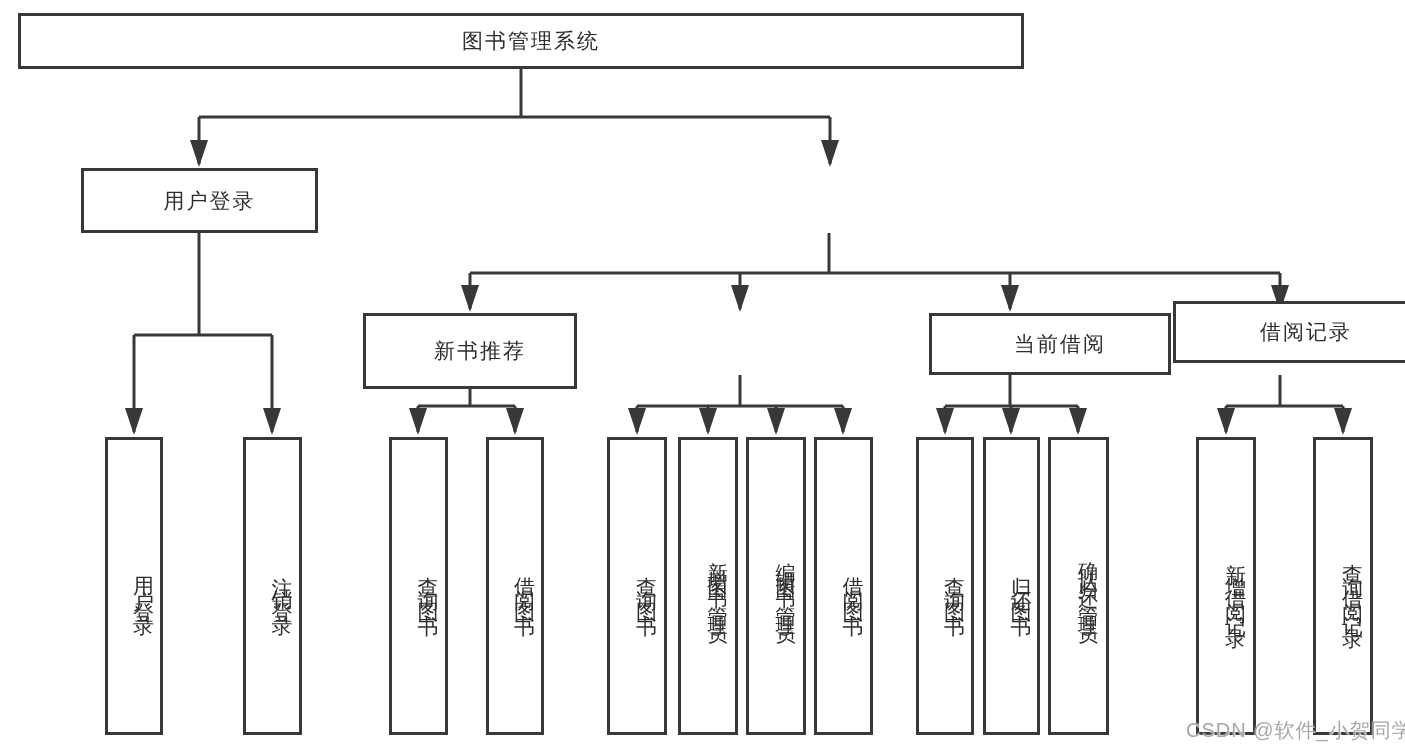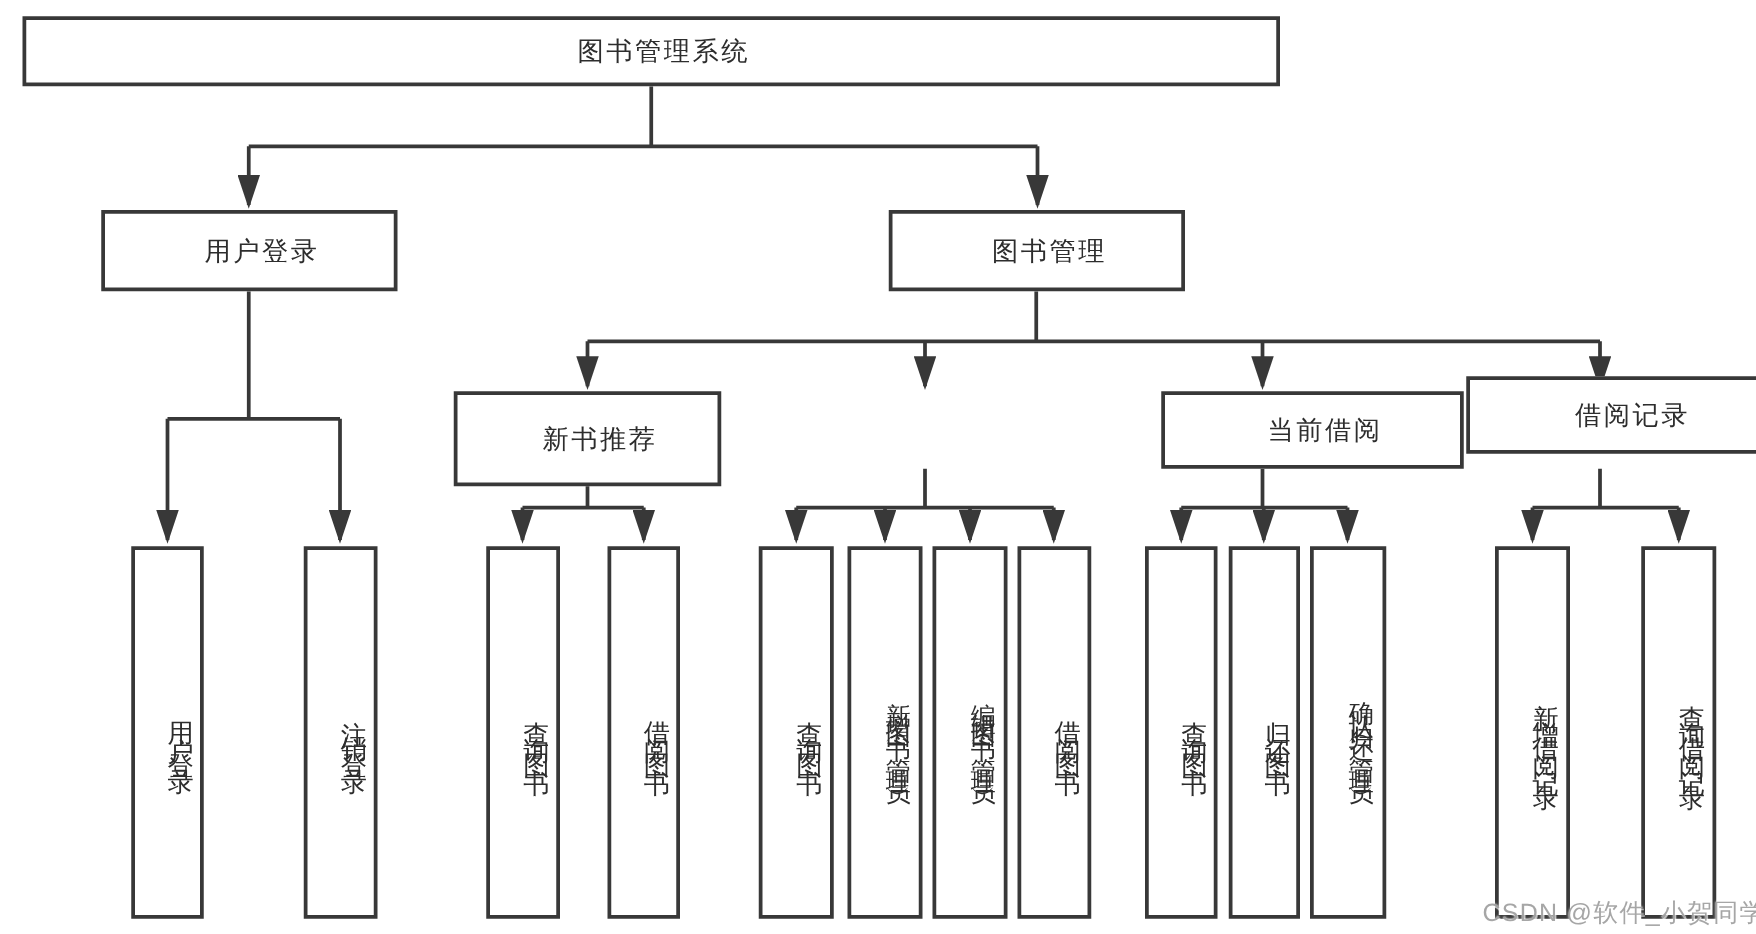--- a/index.html
+++ b/index.html
@@ -102,23 +102,20 @@
     <path class="w" d="M1343,406 V432" marker-end="url(#ah)"></path>
   </svg>
 
   <div class="box hbox" style="left:18px;top:13px;width:1006px;height:56px">
     <span>图书管理系统</span>
   </div>
 
   <div class="box hbox" style="left:81px;top:168px;width:237px;height:65px">
     <span>用户登录</span>
   </div>
-  <div class="box hbox" style="left:711px;top:168px;width:237px;height:65px">
-    <span>图书管理</span>
-  </div>
 
   <div class="box hbox" style="left:363px;top:313px;width:214px;height:76px">
     <span>新书推荐</span>
   </div>
   <div class="box hbox" style="left:929px;top:313px;width:242px;height:62px">
     <span>当前借阅</span>
   </div>
   <div class="box hbox" style="left:1173px;top:301px;width:246px;height:62px">
     <span>借阅记录</span>
   </div>

